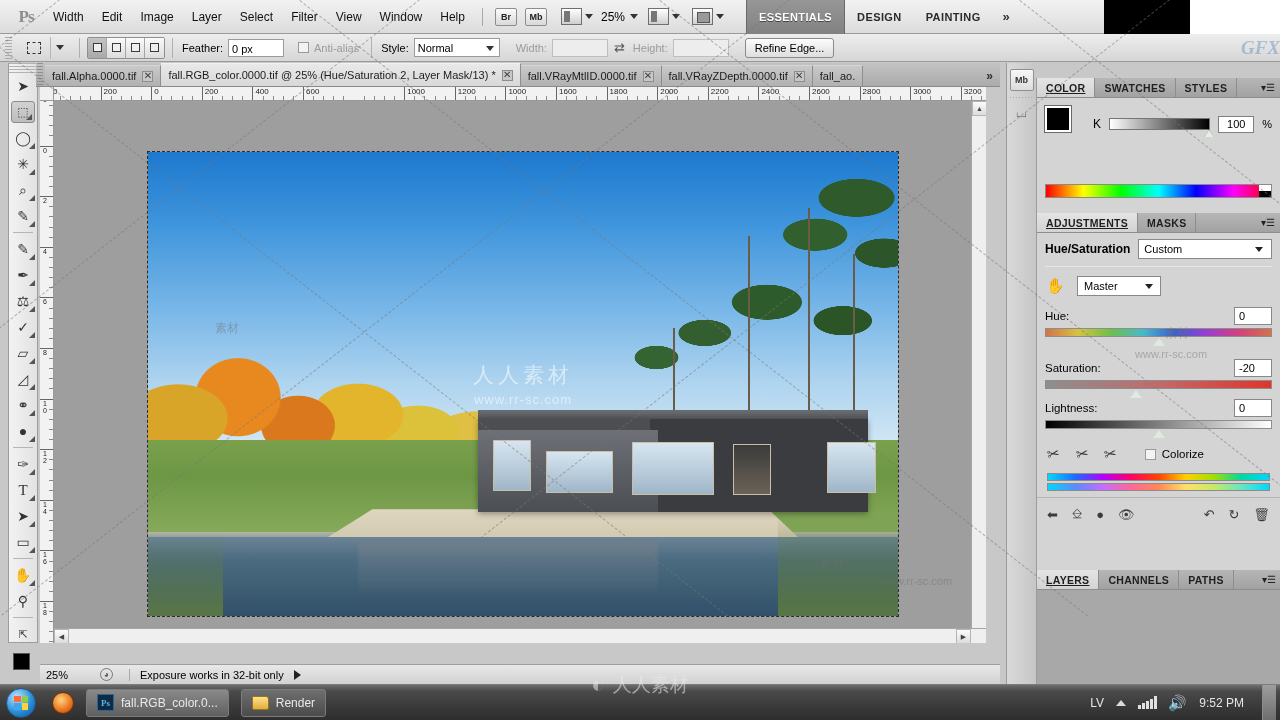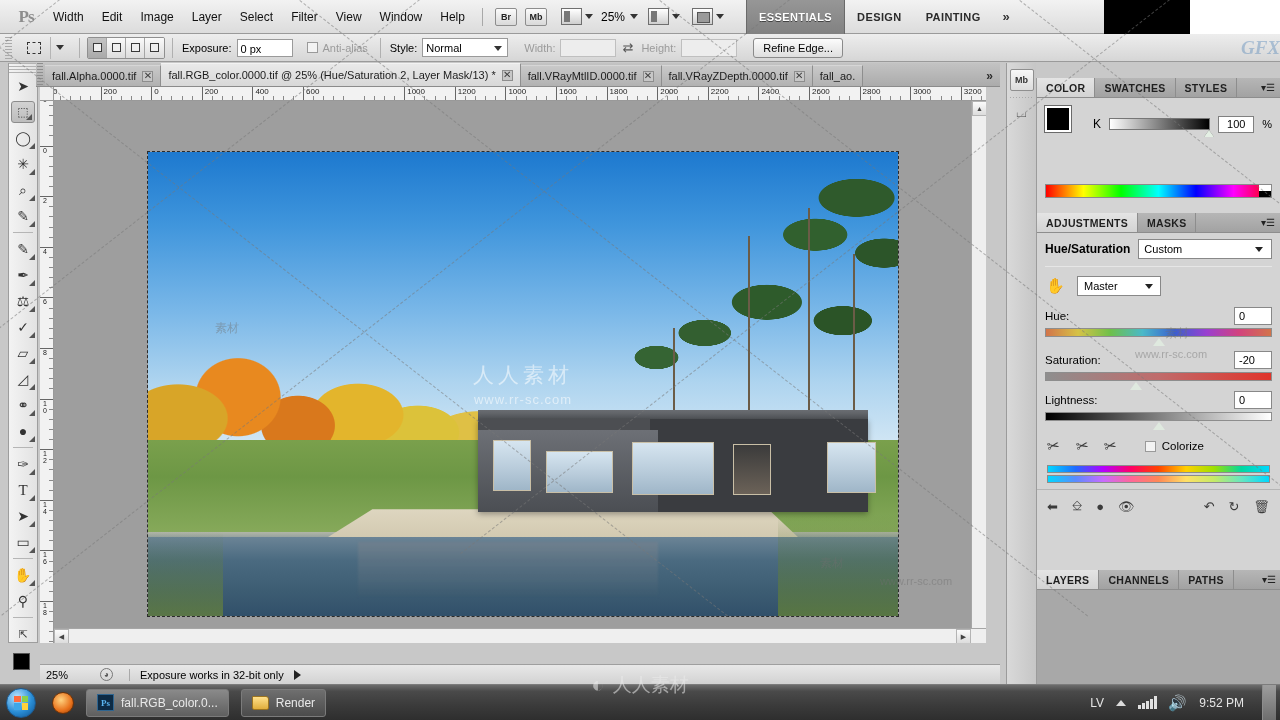--- a/index.html
+++ b/index.html
@@ -267,21 +267,21 @@
     font-size:13px;color:#444;}
 
   .panel-col { position:absolute; left:1036px; top:78px; width:244px; height:606px;
     background:#d0d0d0; border-left:1px solid #9b9b9b; }
   .panel-tabs {
     height:20px; display:flex; align-items:stretch;
     background: linear-gradient(#b6b6b6,#a2a2a2); border-bottom:1px solid #8d8d8d; position:relative;
   }
   .ptab { padding: 0 9px; display:flex; align-items:center; font-size:10.5px; font-weight:bold;
      letter-spacing:.3px; color:#1f1f1f; border-right:1px solid #8d8d8d;}
-  .ptab.active { background: linear-gradient(#e4e4e4,#d3d3d3); }
+  .ptab.active { background: linear-gradient(#e4e4e4,#d3d3d3); text-decoration: underline; }
   .pmenu { position:absolute; right:5px; top:4px; font-size:10px; color:#222; }
   .panel-body{ background:#d4d4d4; padding: 8px; }
 
   .color-row{ display:flex; align-items:center; gap:8px; }
   .fgbg{ position:relative; width:40px;height:36px;}
   .fgbg .fg{ position:absolute;left:0;top:0;width:26px;height:26px;background:#000;border:2px solid #fff; outline:1px solid #6a6a6a;}
   .fgbg .bg{ position:absolute;left:18px;top:14px;width:24px;height:22px;background:#fff;border:1px solid #6a6a6a; z-index:-1;}
   .k-label{ font-size:12px; }
   .k-slider{ position:relative; flex:1; height:12px; background:linear-gradient(to right,#fff,#000);
     border:1px solid #767676;}
@@ -440,21 +440,21 @@
           <div class="bb-sq"></div>
         </div>
       <div class="bool-btn">
           <div class="bb-sq"></div>
         </div>
       <div class="bool-btn">
           <div class="bb-sq"></div>
         </div>
     </div>
     <div class="opt-sep"></div>
-    <div class="opt-label">Exposure:</div>
+    <div class="opt-label">Feather:</div>
     <div class="opt-input">0 px</div>
     <div style="width:14px"></div>
     <div class="chk"></div>
     <div class="opt-label dim" style="padding-left:5px">Anti-alias</div>
     <div class="opt-sep"></div>
     <div class="opt-label">Style:</div>
     <div class="opt-select">
       <span>Normal</span>
       <span class="caret"></span>
     </div>
@@ -869,21 +869,21 @@
       <div class="slider-block">
         <div class="sl-row">
           <span class="sl-label">Hue:</span>
           <span class="sl-val">0</span>
         </div>
         <div class="sl-track hue">
           <div class="sl-thumb" id="hueThumb" style="left: calc(50% - 6px);"></div>
         </div>
       </div>
 
-      <div class="slider-block" style="margin-top:14px;">
+      <div class="slider-block" style="margin-top:22px;">
         <div class="sl-row">
           <span class="sl-label">Saturation:</span>
           <span class="sl-val">-20</span>
         </div>
         <div class="sl-track sat">
           <div class="sl-thumb" id="satThumb" style="left: calc(40% - 6px);"></div>
         </div>
       </div>
 
       <div class="slider-block" style="margin-top:10px;">

